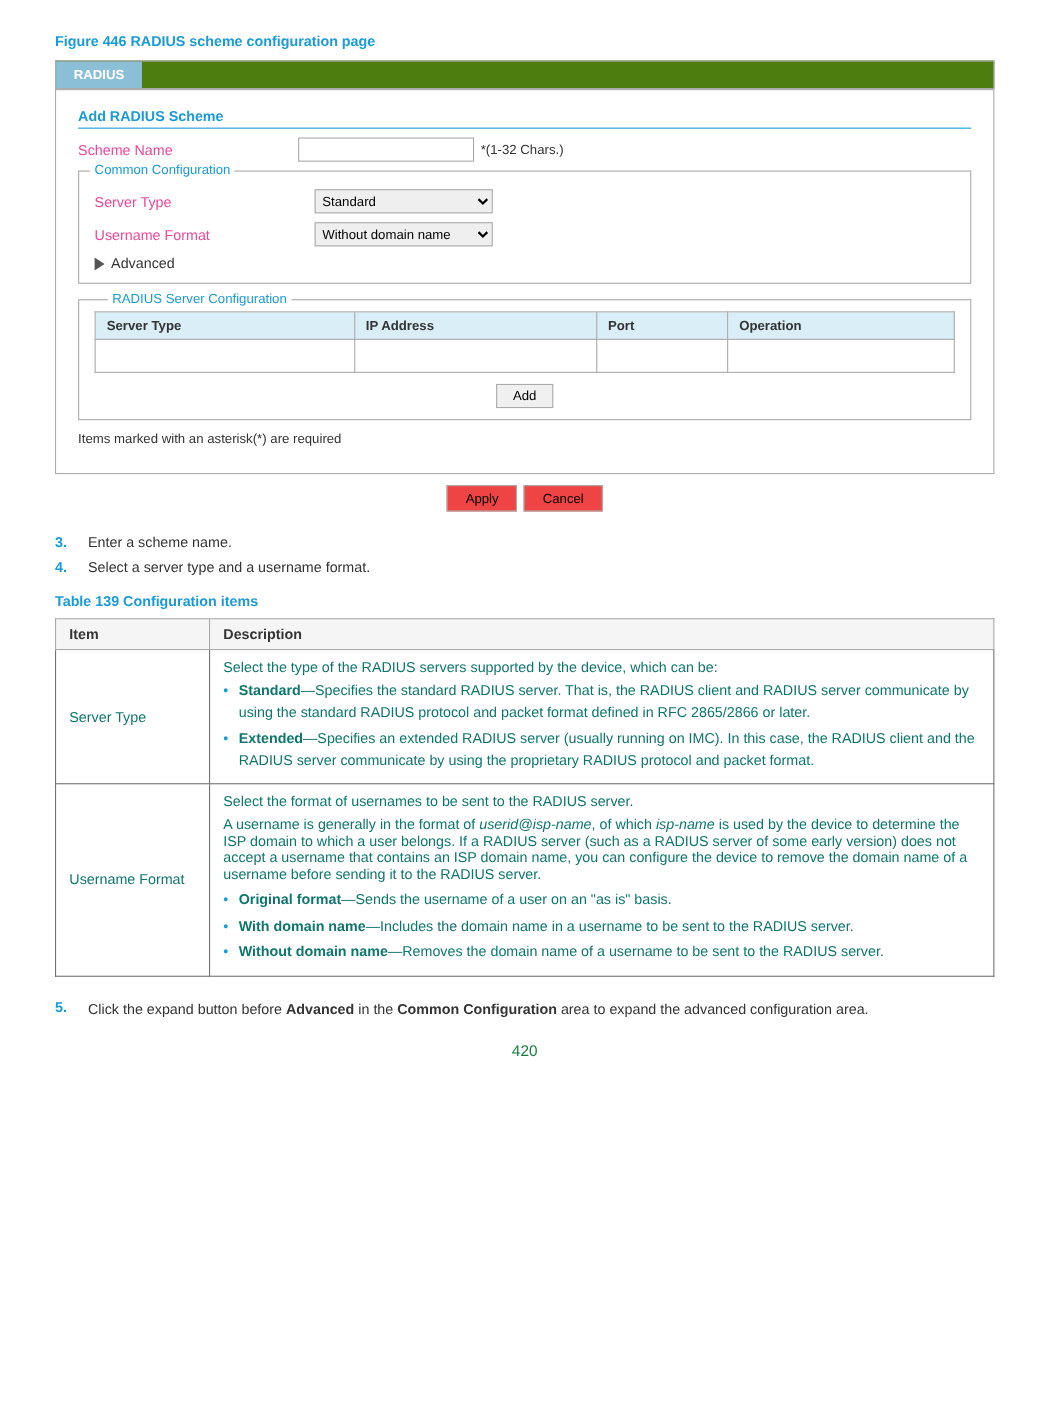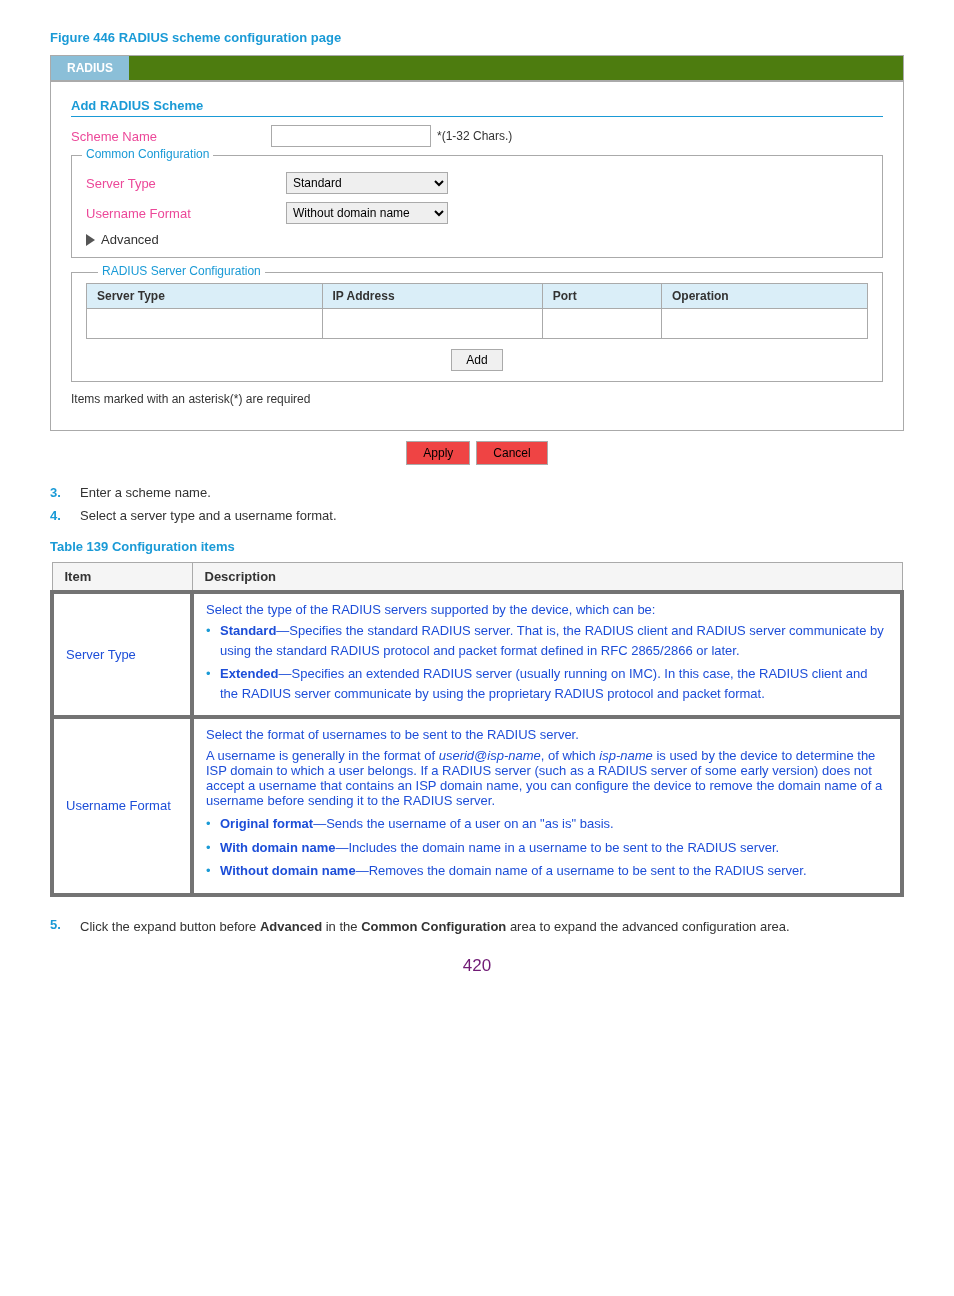--- a/index.html
+++ b/index.html
@@ -227,24 +227,24 @@
     }
     .desc-table th {
       background: #f5f5f5;
       border: 1px solid #aaa;
       padding: 6px 12px;
       text-align: left;
       font-weight: bold;
       color: #333;
     }
     .desc-table td {
-      border: 4px solid #737373;
+      border: 1px solid #737373;
       padding: 8px 12px;
       vertical-align: top;
-      color: #1d4ed8;
+      color: #0f766e;
     }
     .desc-table td.item-col {
       width: 140px;
       vertical-align: middle;
     }
 
     
     .bullet-list {
       list-style: none;
       padding: 0;
@@ -279,23 +279,23 @@
     }
     .step5-text {
       font-size: 13px;
       color: #333;
       line-height: 1.5;
     }
 
     
     .page-number {
       text-align: center;
-      font-size: 17px;
+      font-size: 14px;
       margin-top: 20px;
-      color: #701a75;
+      color: #15803d;
     }
 
     
     em {
       font-style: italic;
     }
   </style>
 </head>
 <body>
 

